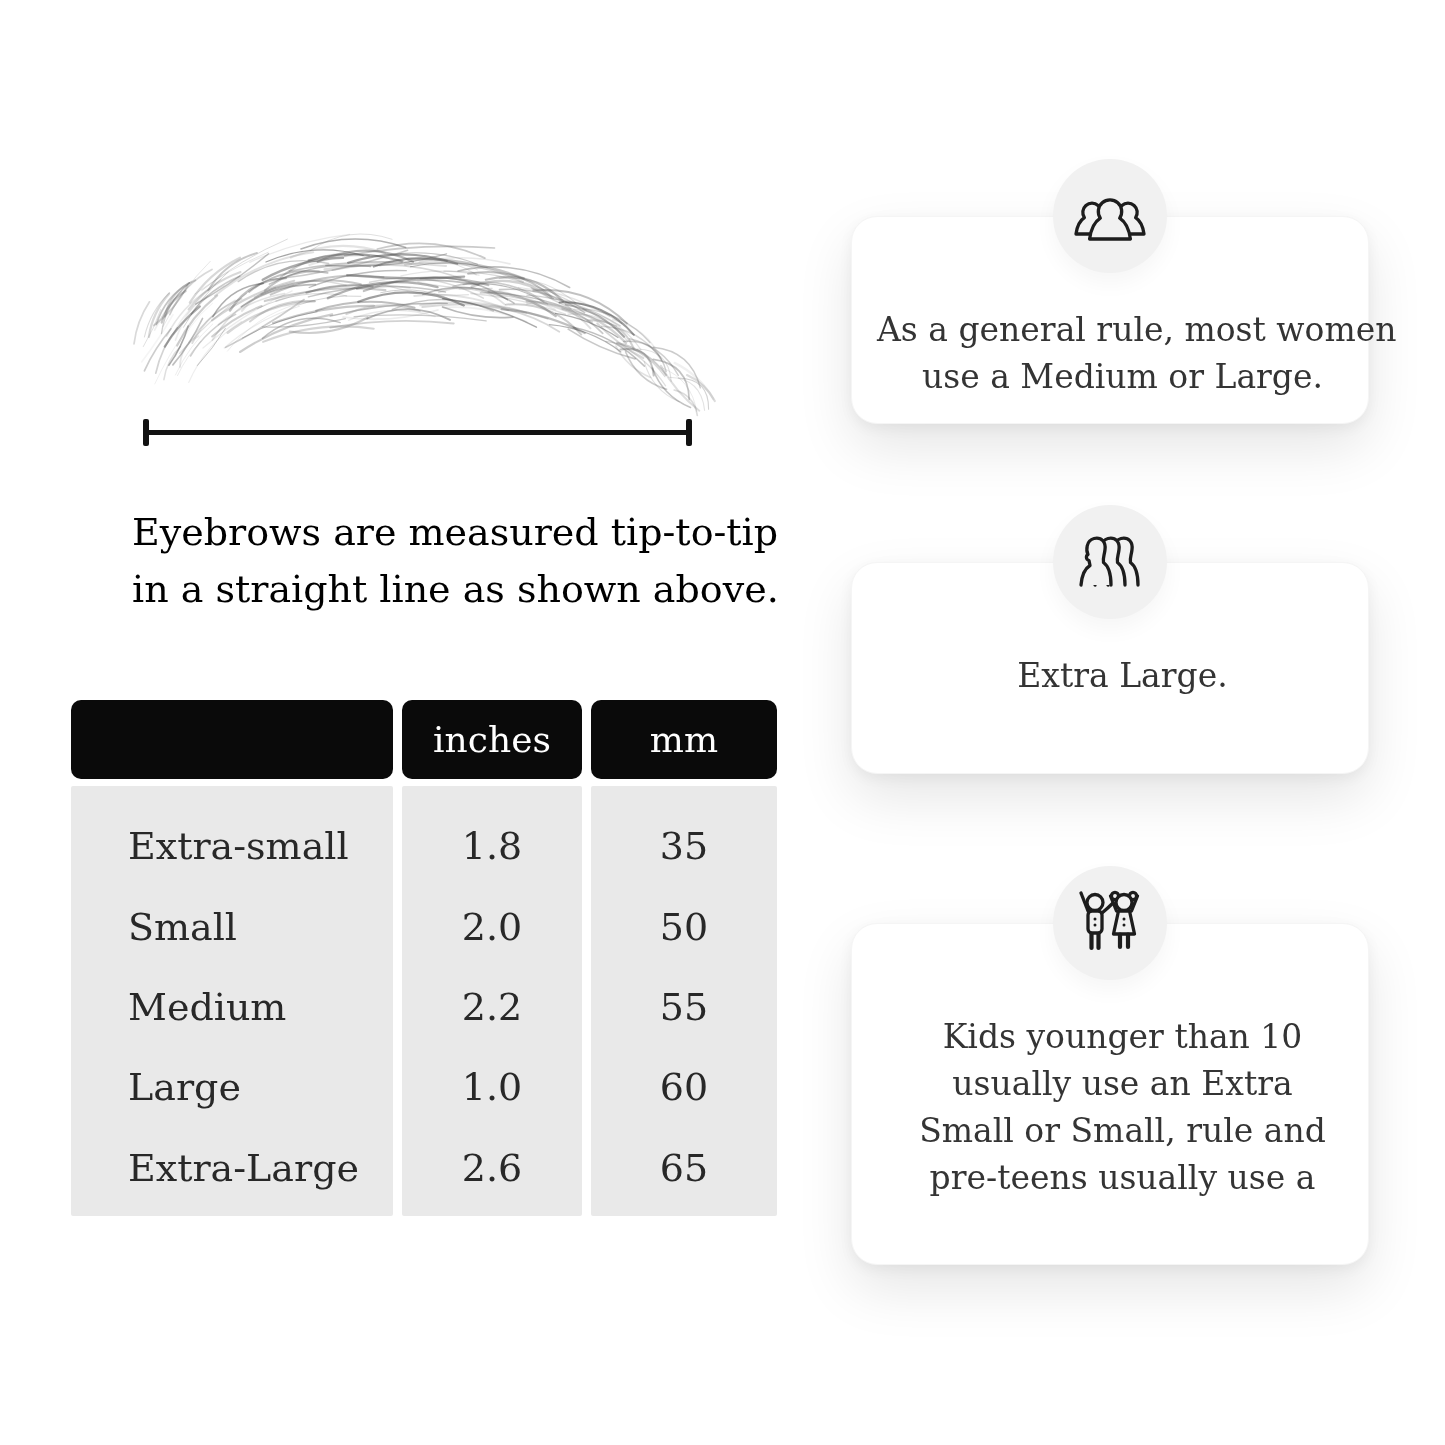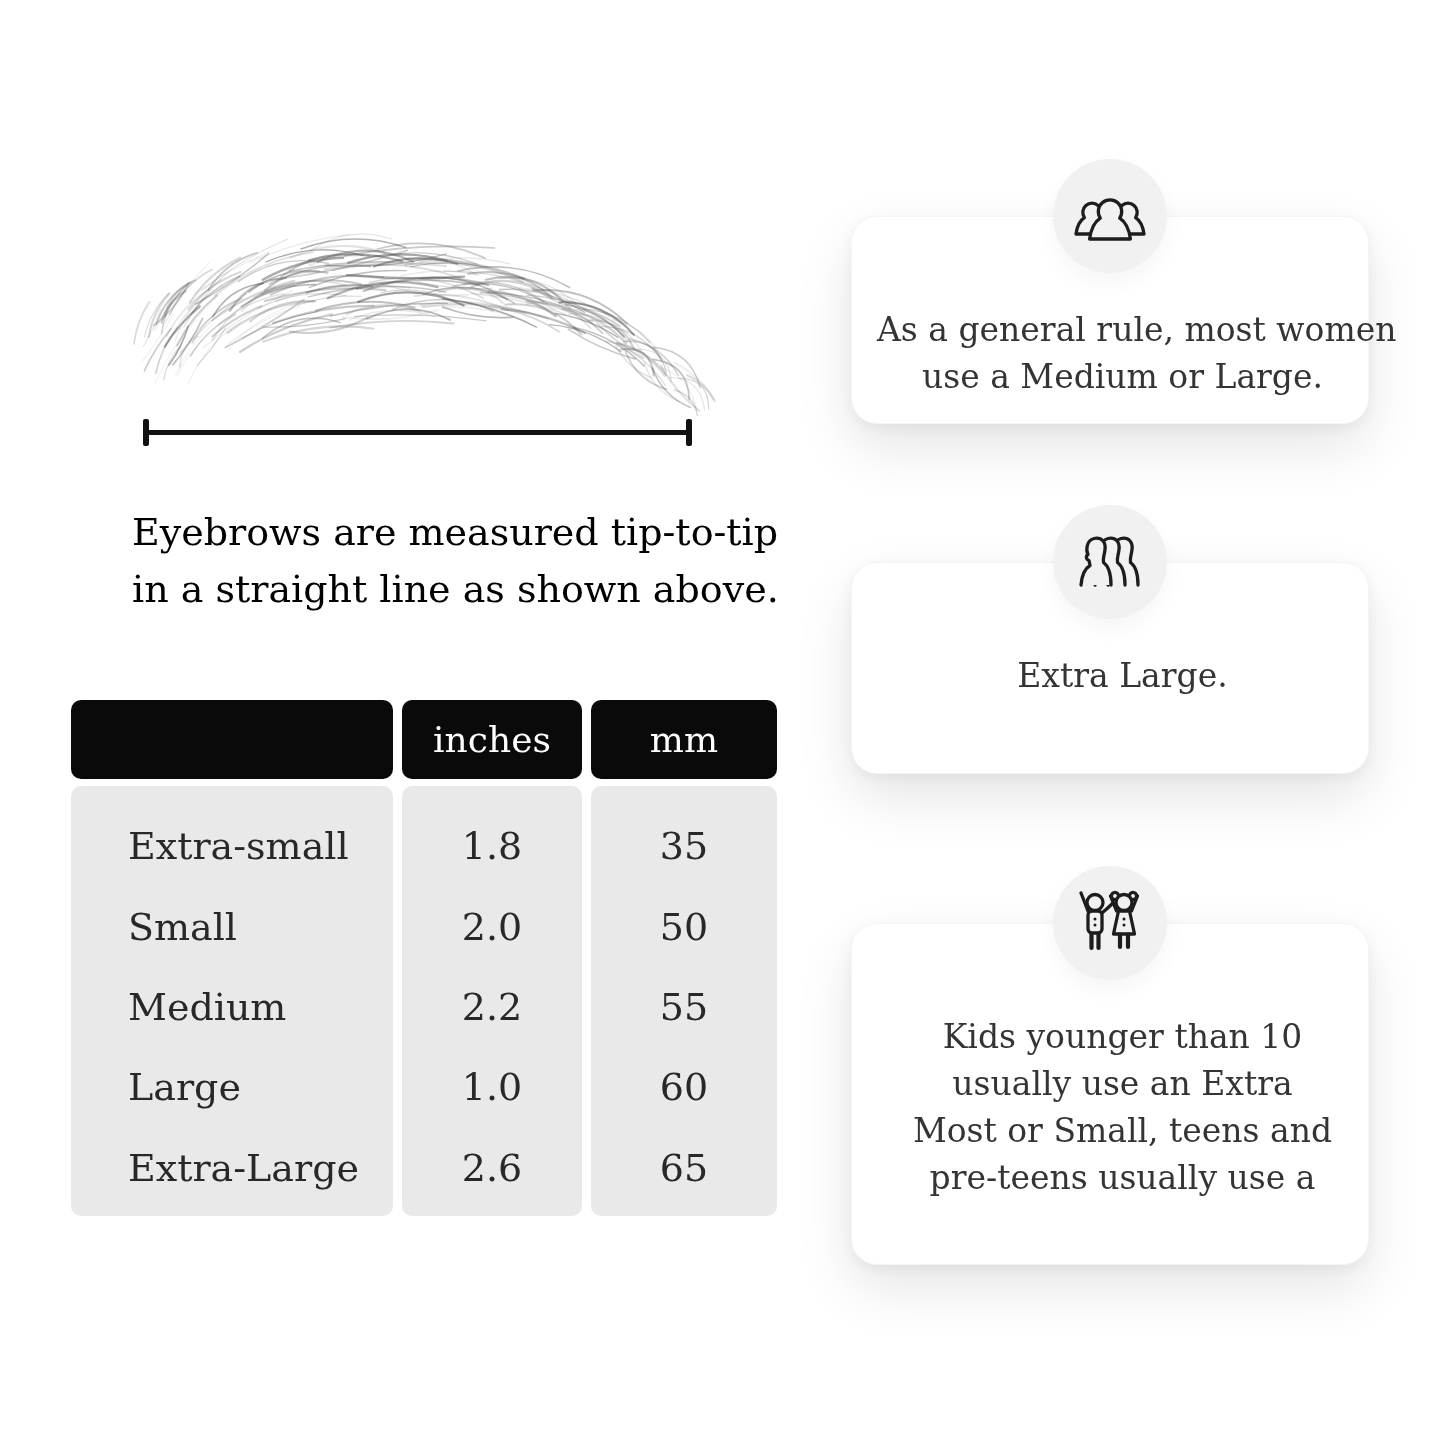--- a/index.html
+++ b/index.html
@@ -20,21 +20,21 @@
   .size-table{position:absolute;left:71px;top:700px;width:702px;height:516px;}
   .tcol{position:absolute;top:0;height:100%;}
   .col-label{left:0;width:322px;}
   .col-inches{left:331px;width:180px;}
   .col-mm{left:520px;width:186px;}
   .thdr{
     position:absolute;top:0;left:0;right:0;height:79px;background:#0a0a0a;border-radius:10px;
     display:flex;align-items:center;justify-content:center;color:#ffffff;font-size:36px;
   }
   .tbody{
-    position:absolute;top:86px;left:0;right:0;height:430px;background:#e9e9e9;border-radius:10px;
+    position:absolute;top:86px;left:0;right:0;height:430px;background:#e9e9e9;border-radius:2px;
     display:flex;flex-direction:column;justify-content:space-around;
     padding:20px 0 8px 0;box-sizing:border-box;font-size:38px;color:#282828;
   }
   .cell{display:flex;align-items:center;justify-content:center;white-space:nowrap;}
   .col-label .cell{justify-content:flex-start;padding-left:57px;}
 
   
   .card{
     position:absolute;left:851px;width:518px;background:#ffffff;border-radius:26px;
     box-shadow:0 24px 55px rgba(0,0,0,0.10),0 4px 14px rgba(0,0,0,0.05);
@@ -326,21 +326,21 @@
       <path class="ic" d="M 40 54 C 41 43 44 37.5 49 34.5 L 48 29.5 C 44.5 28.5 45 24.5 47 23.5 C 45 19.5 45 9.5 53 7.5 C 61 5.8 65 11.5 64 18.5 C 63.5 24 61.5 27.5 62.5 31.5 C 67.5 35 70 41 70 54"></path>
       <path class="ic" d="M 27 54 C 28 43 31 37.5 36 34.5 L 35 29.5 C 31.5 28.5 32 24.5 34 23.5 C 32 19.5 32 9.5 40 7.5 C 48 5.8 52 11.5 51 18.5 C 50.5 24 48.5 27.5 49.5 31.5 C 54.5 35 57 41 57 54"></path>
       <path class="ic" d="M 13 54 C 14 43 17 37.5 22 34.5 L 21 29.5 C 17.5 28.5 18 24.5 20 23.5 C 18 19.5 18 9.5 26 7.5 C 34 5.8 38 11.5 37 18.5 C 36.5 24 34.5 27.5 35.5 31.5 C 40.5 35 43 41 43 54"></path>
     </svg>
   </div>
 
   <div class="card card-3">
     <div class="card-text">
       <div>Kids younger than 10</div>
       <div>usually use an Extra</div>
-      <div>Most or Small, teens and</div>
+      <div>Small or Small, rule and</div>
       <div>pre-teens usually use a</div>
     </div>
   </div>
   <div class="badge badge-3">
     <svg width="84" height="66" viewBox="0 0 84 66">
       <path class="ic-line" d="M 13 3 L 20 21"></path>
       <path class="ic-line" d="M 34 23 Q 40 18 45 13"></path>
       <circle class="ic" cx="27" cy="12.5" r="8"></circle>
       <rect class="ic" x="20" y="21" width="14" height="22" rx="4"></rect>
       <path class="ic-thick" d="M 23.5 44 L 23.5 58"></path>

